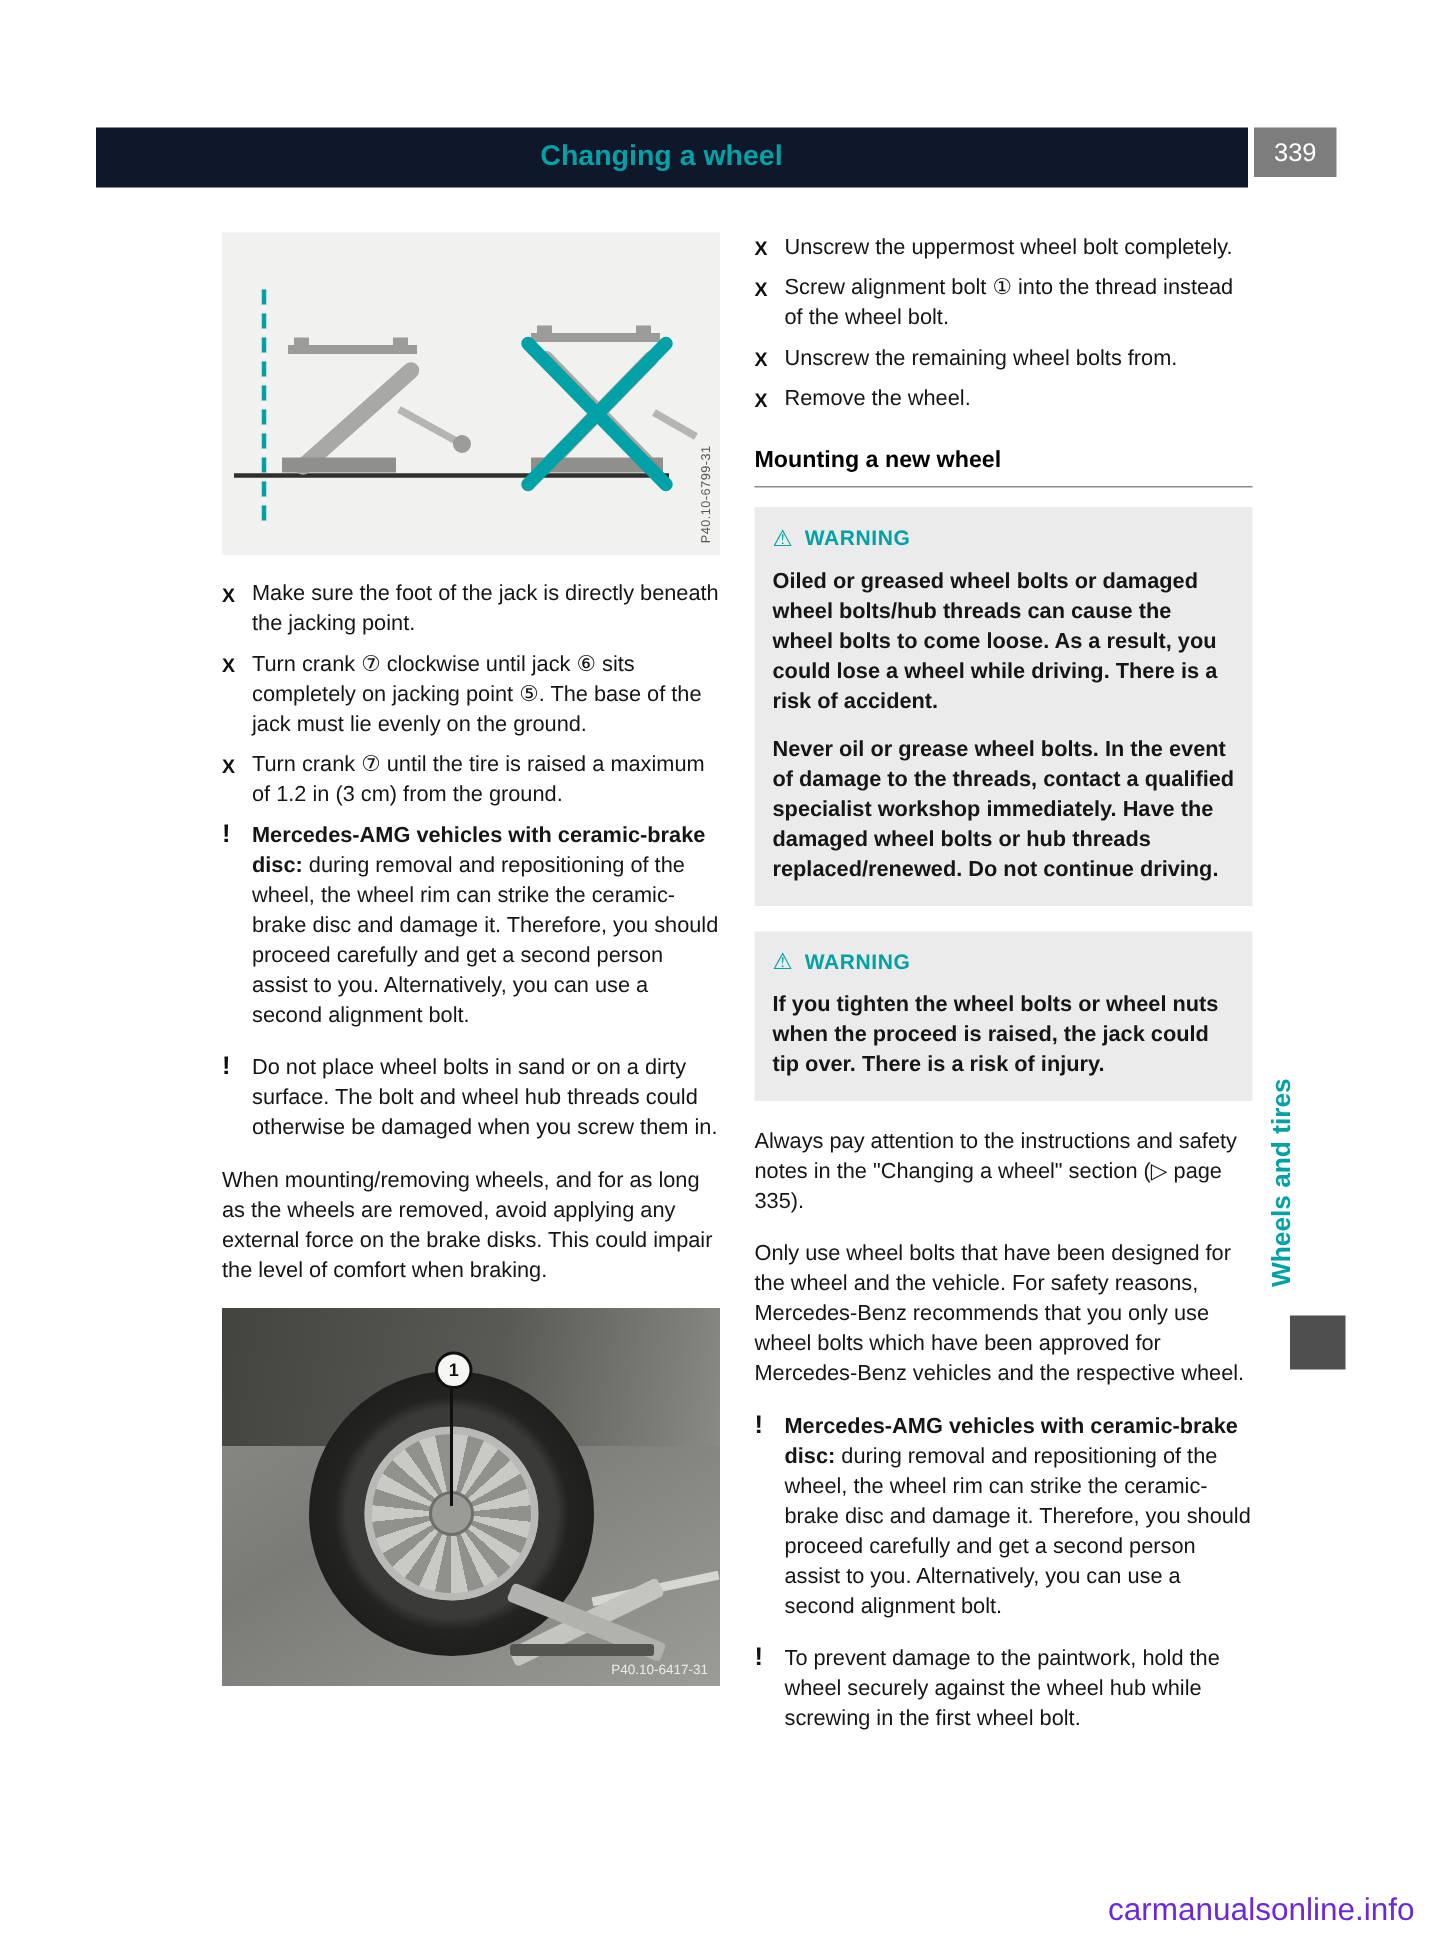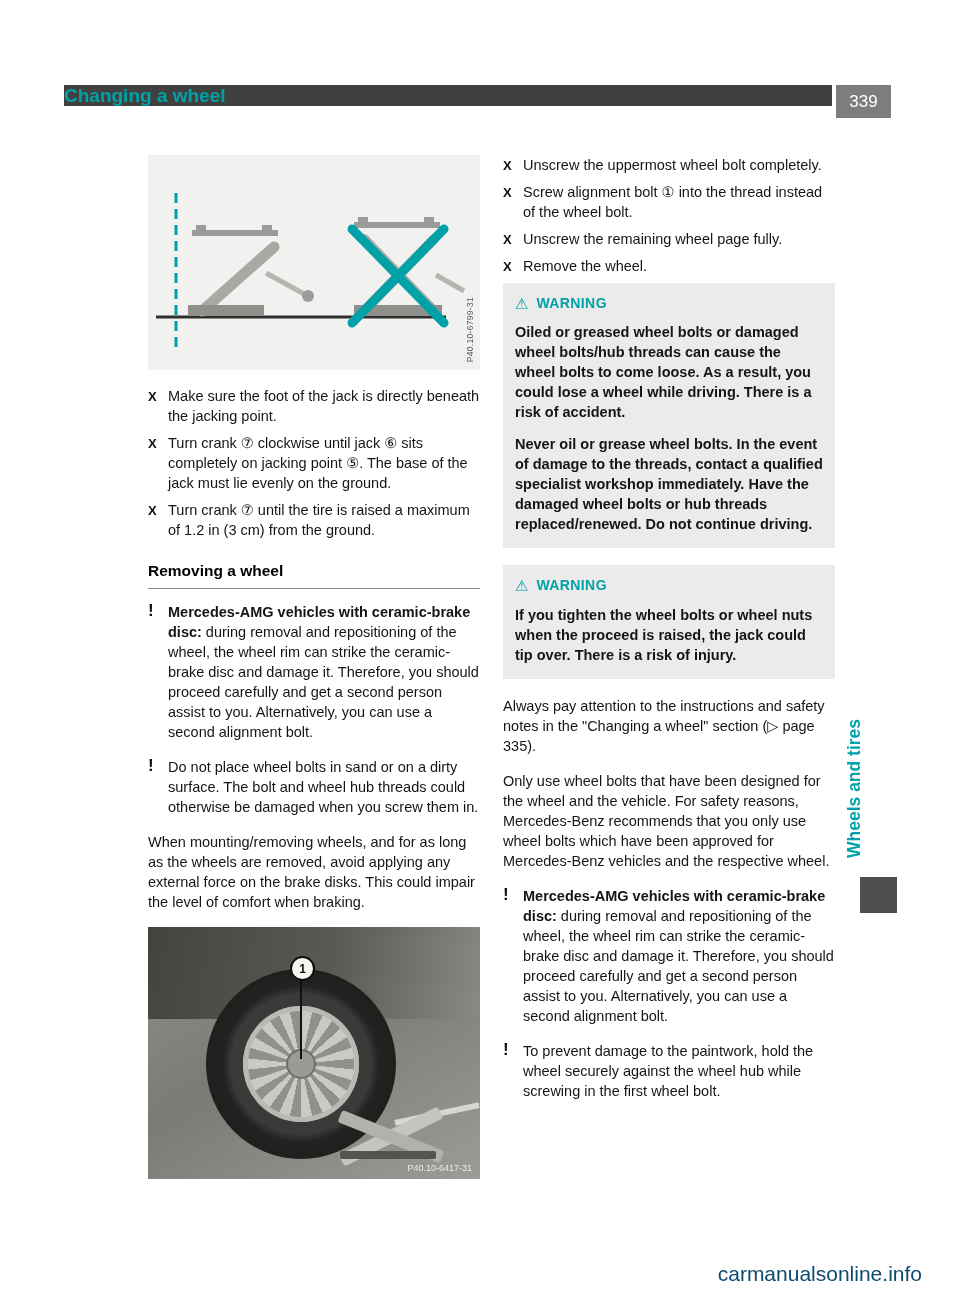--- a/index.html
+++ b/index.html
@@ -8,23 +8,23 @@
     width: 960px;
     height: 1302px;
     background: #ffffff;
     font-family: "Liberation Sans", sans-serif;
     color: #151515;
     overflow: hidden;
   }
 
   
   .header-bar {
-    position: absolute; left: 64px; top: 85px; width: 768px; height: 21px;
-    background: #404040;
-    display: flex; align-items: center; justify-content: flex-start;
+    position: absolute; left: 64px; top: 85px; width: 768px; height: 40px;
+    background: #0f172a;
+    display: flex; align-items: center; justify-content: center;
     padding-right: 14px; box-sizing: border-box;
   }
   .header-title { color: #00a2a7; font-weight: bold; font-size: 19px; }
   .page-num {
     position: absolute; left: 836px; top: 85px; width: 55px; height: 33px;
     background: #7d7d7d; color: #ffffff; font-weight: normal; font-size: 17px;
     display: flex; align-items: center; justify-content: center;
   }
 
   
@@ -112,22 +112,22 @@
   .side-tab-label {
     position: absolute; left: 844px; top: 676px; height: 182px;
     writing-mode: vertical-rl; transform: rotate(180deg);
     color: #00a2a7; font-weight: bold; font-size: 17.5px; white-space: nowrap;
   }
   .side-tab-box { position: absolute; left: 860px; top: 877px; width: 37px; height: 36px; background: #4f4f4f; }
 
   
   .watermark {
     position: absolute; left: 0; right: 0; top: 1262px;
-    text-align: right; padding-right: 38px;
-    font-size: 21px; color: #0c4a6e;
+    text-align: right; padding-right: 17px;
+    font-size: 21px; color: #6d28d9;
   }
 </style>
 </head>
 <body>
 
 <div class="page">
 
   <div class="header-bar">
     <span class="header-title">Changing a wheel</span>
   </div>
@@ -172,21 +172,20 @@
       <li class="step">
         <span class="step-marker">X</span>
         <span class="step-text">Turn crank ⑦ clockwise until jack ⑥ sits completely on jacking point ⑤. The base of the jack must lie evenly on the ground.</span>
       </li>
       <li class="step">
         <span class="step-marker">X</span>
         <span class="step-text">Turn crank ⑦ until the tire is raised a maximum of 1.2 in (3 cm) from the ground.</span>
       </li>
     </ul>
 
-    <h2 class="section-heading">Removing a wheel</h2>
 
     <div class="note">
       <span class="note-marker">!</span>
       <div class="note-body">
         <span class="note-lead">Mercedes-AMG vehicles with ceramic-brake disc:</span><span> during removal and repositioning of the wheel, the wheel rim can strike the ceramic-brake disc and damage it. Therefore, you should proceed carefully and get a second person assist to you. Alternatively, you can use a second alignment bolt.</span>
       </div>
     </div>
 
     <div class="note">
       <span class="note-marker">!</span>
@@ -220,28 +219,29 @@
       <li class="step">
         <span class="step-marker">X</span>
         <span class="step-text">Unscrew the uppermost wheel bolt completely.</span>
       </li>
       <li class="step">
         <span class="step-marker">X</span>
         <span class="step-text">Screw alignment bolt ① into the thread instead of the wheel bolt.</span>
       </li>
       <li class="step">
         <span class="step-marker">X</span>
-        <span class="step-text">Unscrew the remaining wheel page fully.</span>
+        <span class="step-text">Unscrew the remaining wheel bolts from.</span>
       </li>
       <li class="step">
         <span class="step-marker">X</span>
         <span class="step-text">Remove the wheel.</span>
       </li>
     </ul>
 
+    <h2 class="section-heading">Mounting a new wheel</h2>
 
     <section class="warning-box">
       <div class="warning-head">
         <span class="warning-icon">⚠</span>
         <span class="warning-label">WARNING</span>
       </div>
       <p>Oiled or greased wheel bolts or damaged wheel bolts/hub threads can cause the wheel bolts to come loose. As a result, you could lose a wheel while driving. There is a risk of accident.</p>
       <p>Never oil or grease wheel bolts. In the event of damage to the threads, contact a qualified specialist workshop immediately. Have the damaged wheel bolts or hub threads replaced/renewed. Do not continue driving.</p>
     </section>
 

